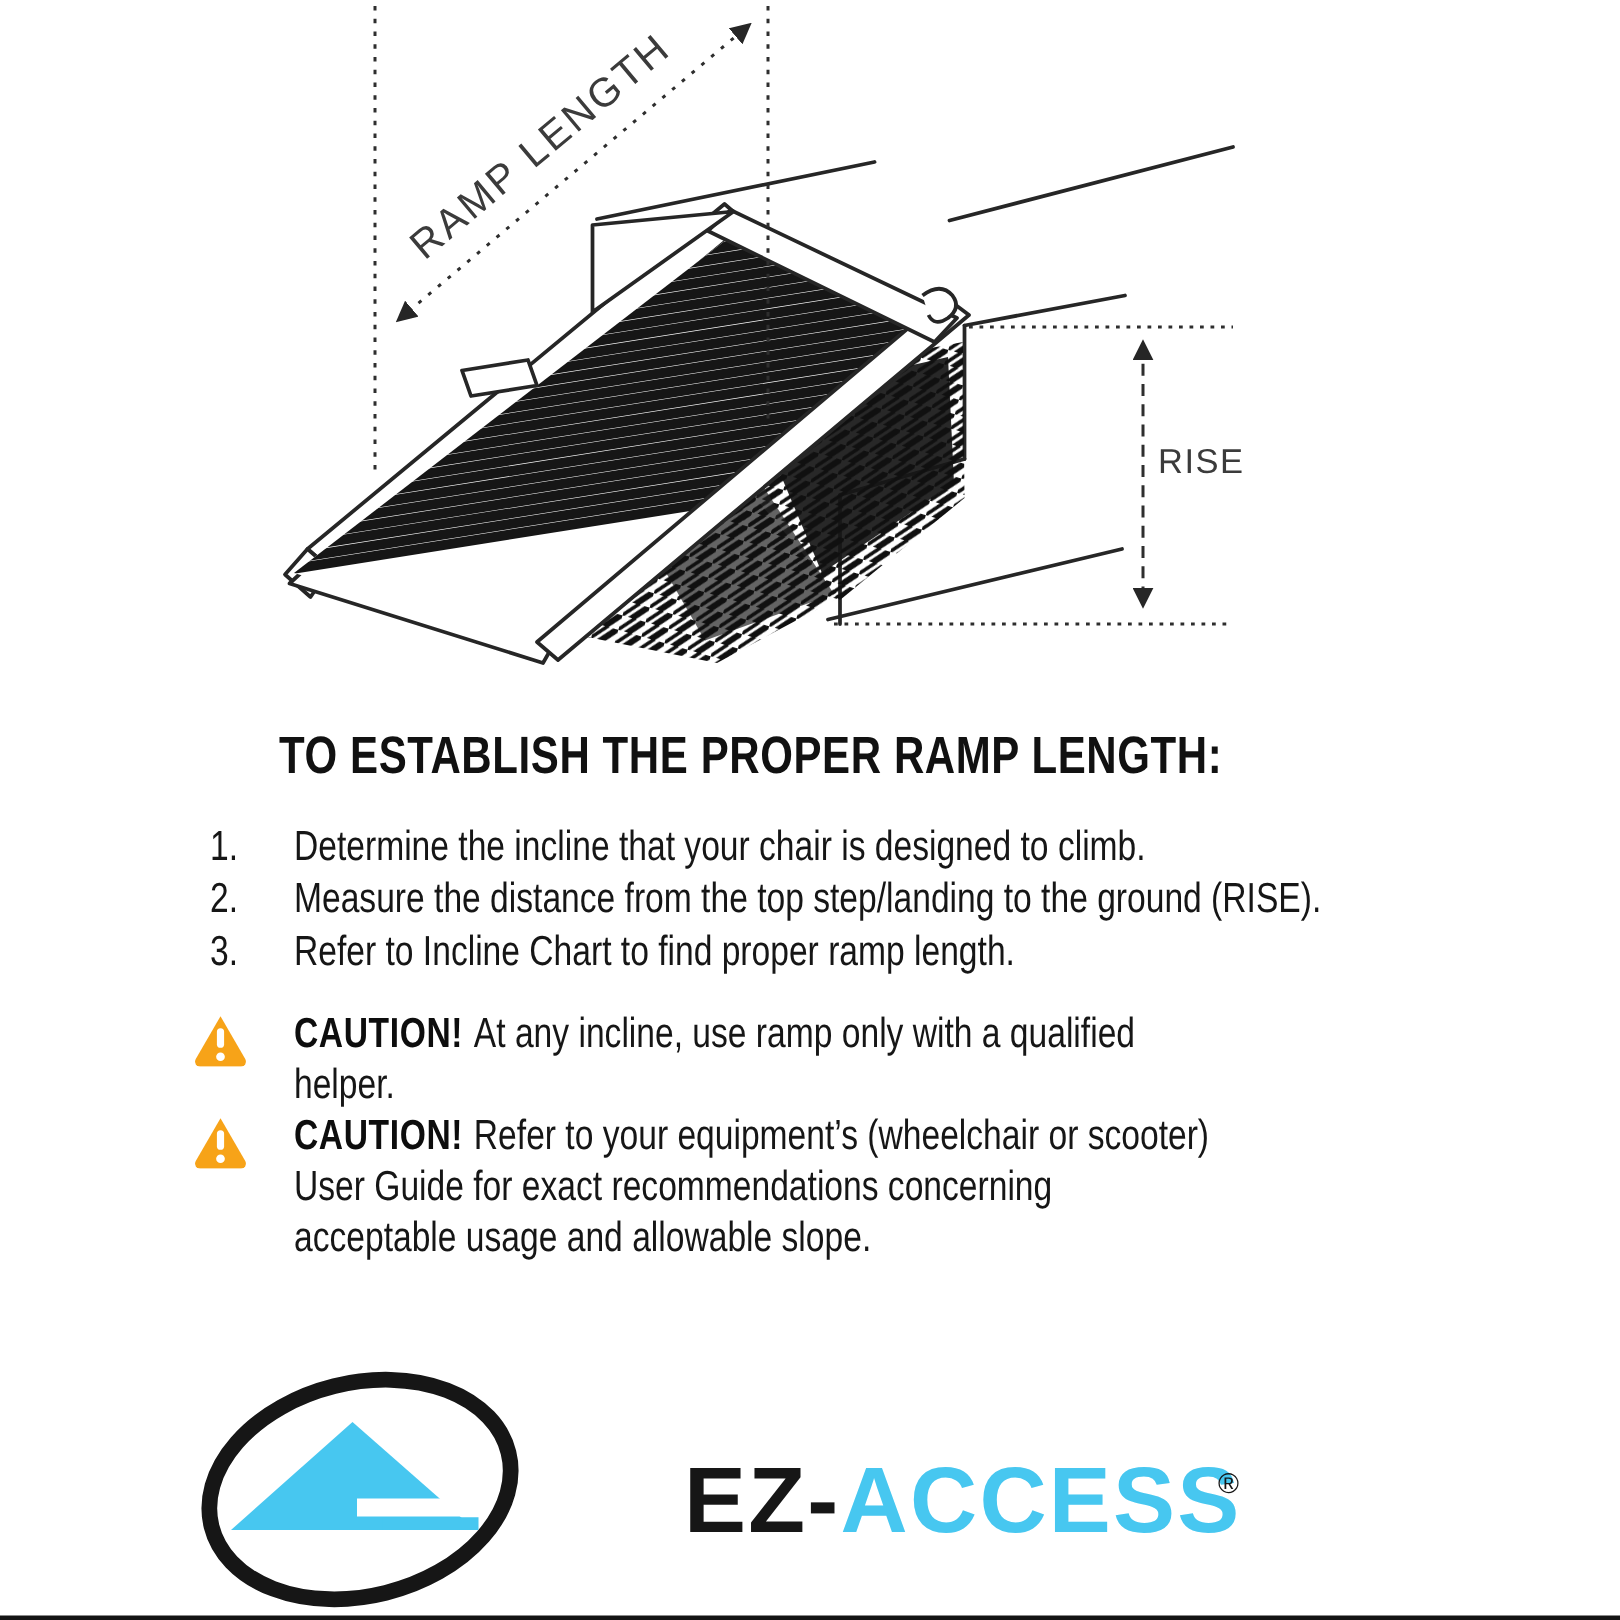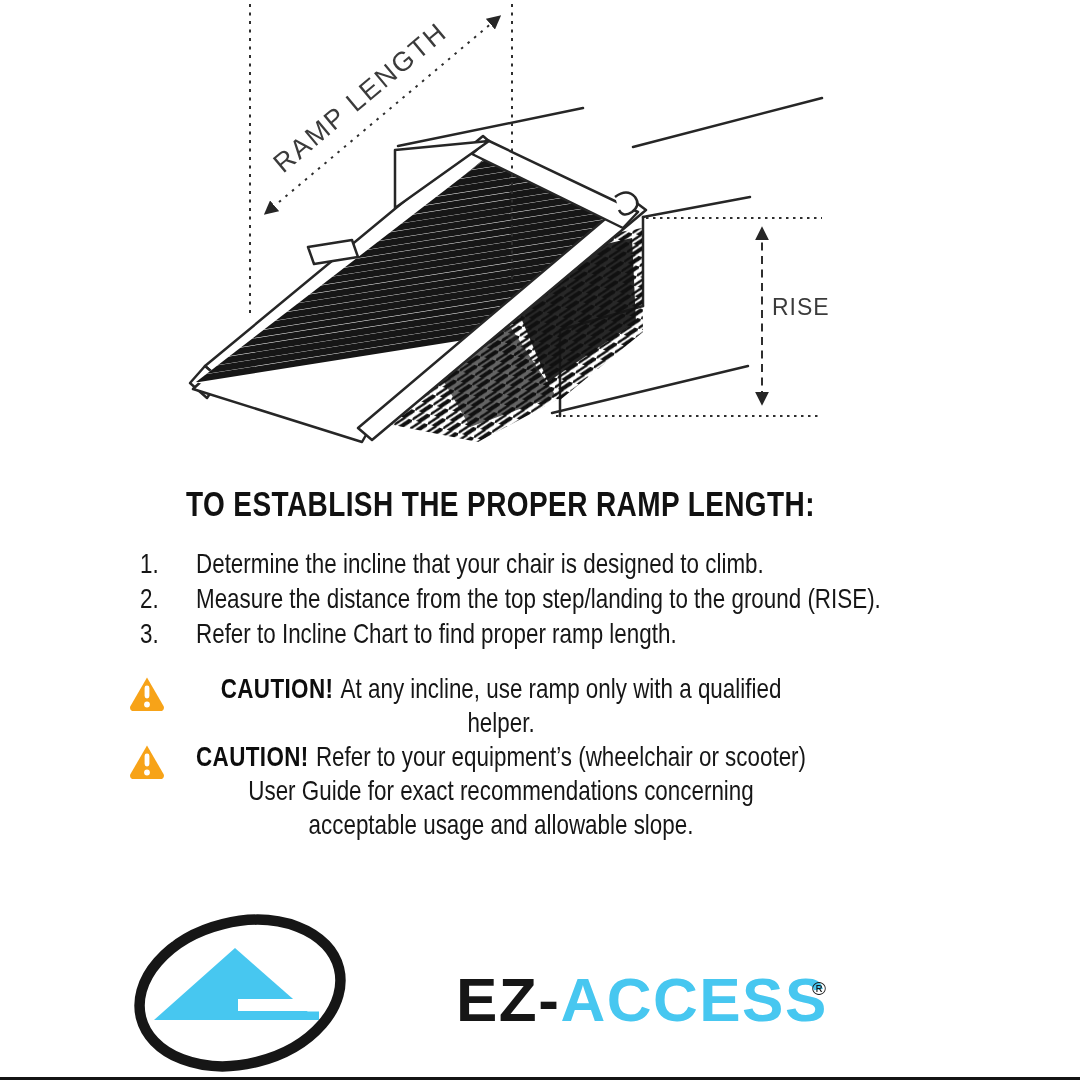--- a/index.html
+++ b/index.html
@@ -10,21 +10,21 @@
   
   #heading{left:186px;top:484px;font-size:35px;font-weight:bold;letter-spacing:.5px;
            transform:scaleX(.80);transform-origin:0 0;color:#111;}
   
   #steps{left:140px;top:546px;}
   .step{display:flex;line-height:35px;font-size:28px;
         transform:scaleX(.80);transform-origin:0 0;white-space:nowrap;color:#161616;}
   .step .num{width:70px;}
   
   #cautions{left:128px;top:672px;}
-  .caution{position:relative;padding-left:68px;text-align:center;}
+  .caution{position:relative;padding-left:68px;}
   .caution .tri{position:absolute;left:0;top:3px;width:38px;height:36px;}
   .cline{font-size:28px;line-height:34px;transform:scaleX(.80);transform-origin:0 0;
          white-space:nowrap;color:#161616;}
   .cline b{margin-right:9px;letter-spacing:.5px;color:#0d0d0d;}
   
   #diagram{left:0;top:0;}
   #logo{left:118px;top:903px;}
   #bottom-rule{left:0;bottom:0;width:1080px;height:3px;background:#141414;}
 </style>
 </head>

